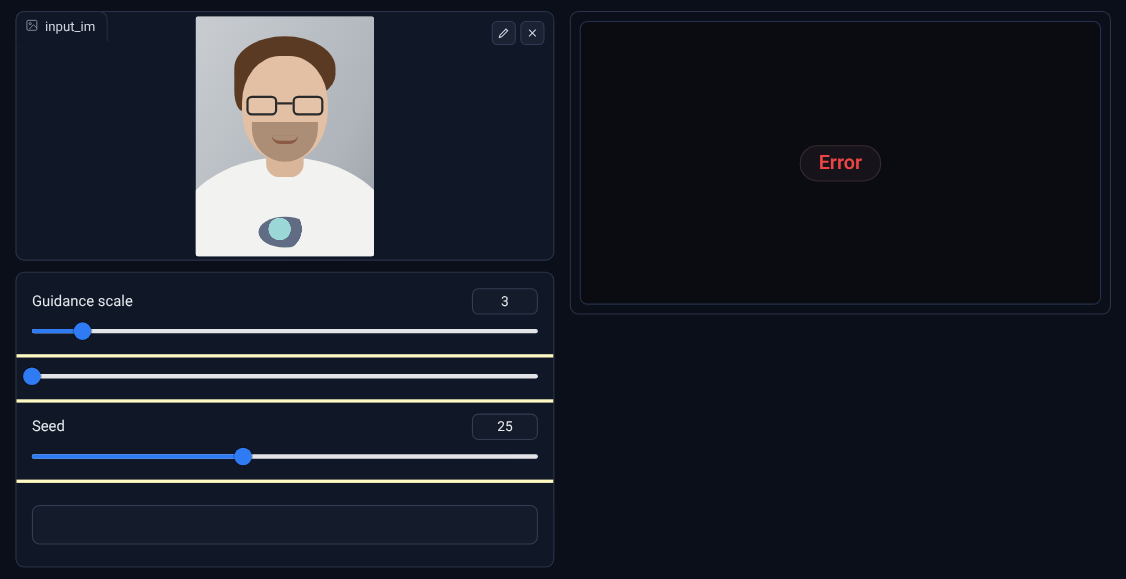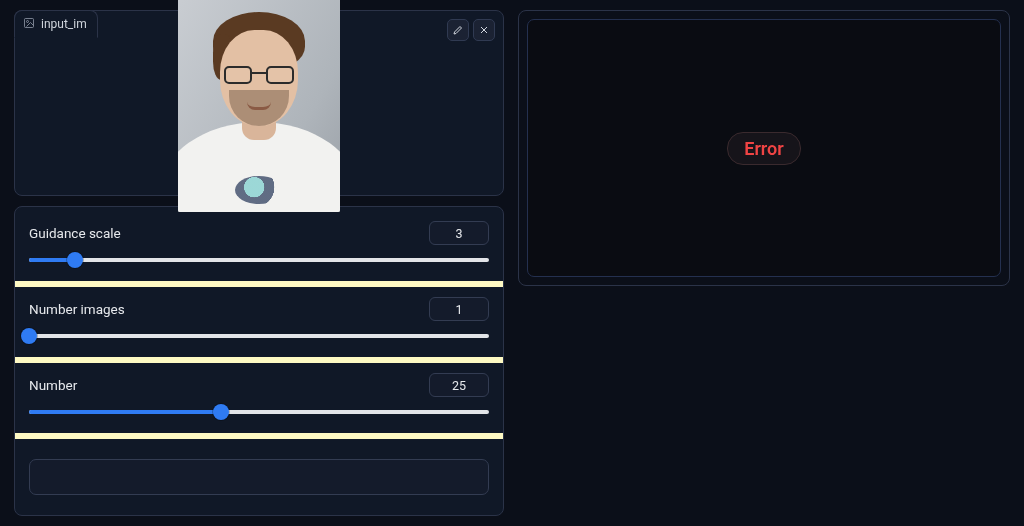--- a/index.html
+++ b/index.html
@@ -102,21 +102,21 @@
   .portrait .logo {
     position:absolute; left:50%; bottom:8px; transform:translateX(-50%);
     width:48px; height:28px; border-radius:50%;
     background: radial-gradient(circle at 40% 40%, #7cc 0 30%, #235 31% 60%, transparent 61%);
     opacity:.7;
   }
 
   .controls-panel { padding: 4px 0; }
   .ctrl {
     padding: 10px 14px 16px 14px;
-    border-bottom: 6px solid #fef9c3;
+    border-bottom: 3px solid #fef9c3;
   }
   .ctrl:last-child { border-bottom: none; }
   .ctrl-head {
     display: flex; align-items: center; justify-content: space-between;
     margin-bottom: 10px;
   }
   .ctrl-label { font-size: 13.5px; color: #e6e8ec; }
   .num-box {
     min-width: 60px; height: 24px;
     border: 1px solid #333c52;
@@ -228,34 +228,30 @@
         <div class="num-box">3</div>
       </div>
       <div class="slider">
         <div class="track"></div>
         <div class="fill" id="fill-guidance" style="width: 10%;"></div>
         <div class="thumb" id="thumb-guidance" style="left: 10%;"></div>
       </div>
     </div>
 
     <div class="ctrl">
-      <div class="ctrl-head">
-        <div class="ctrl-label">Number images</div>
-        <div class="num-box">1</div>
-      </div>
       <div class="slider">
         <div class="track"></div>
         <div class="fill" id="fill-num" style="width: 0%;"></div>
         <div class="thumb" id="thumb-num" style="left: 0%;"></div>
       </div>
     </div>
 
     <div class="ctrl">
       <div class="ctrl-head">
-        <div class="ctrl-label">Number</div>
+        <div class="ctrl-label">Seed</div>
         <div class="num-box">25</div>
       </div>
       <div class="slider">
         <div class="track"></div>
         <div class="fill" id="fill-steps" style="width: 41.6667%;"></div>
         <div class="thumb" id="thumb-steps" style="left: 41.6667%;"></div>
       </div>
     </div>
 
     <div class="ctrl">

